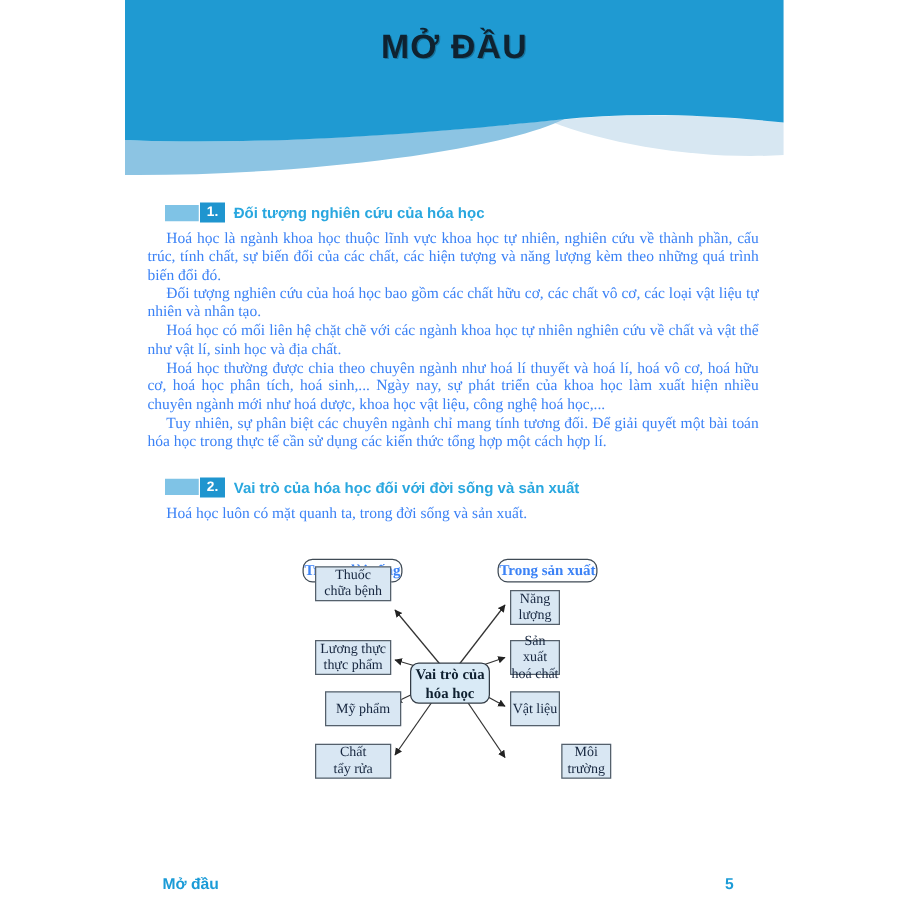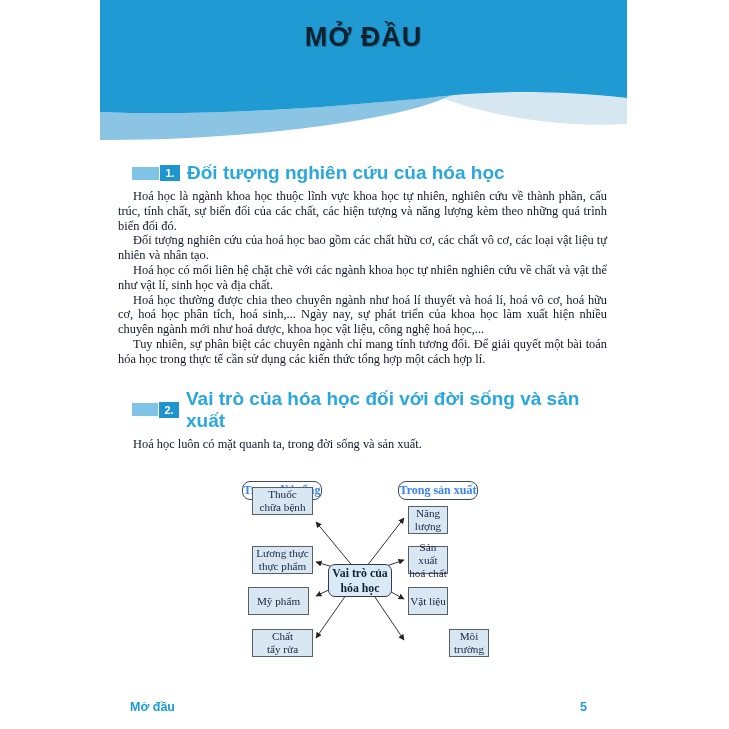--- a/index.html
+++ b/index.html
@@ -29,24 +29,24 @@
     display:inline-block; width:27px; height:13px; background:#7fc3e6;
   }
   .badge-dark {
     display:inline-flex; align-items:center; justify-content:center;
     min-width:20px; height:16px; background:#1f95cf; color:#ffffff;
     font-family:"Liberation Sans", sans-serif; font-weight:bold;
     font-size:11px; margin:0 7px 0 1px; padding:0 2px;
   }
   .heading-text {
     font-family:"Liberation Sans", sans-serif; font-weight:bold;
-    font-size:19px; color:#29a7df;
+    font-size:12px; color:#29a7df;
   }
   .content p {
-    font-size:12.4px; line-height:14.8px; color:#0f172a;
+    font-size:12.4px; line-height:14.8px; color:#3b82f6;
     text-align:justify; text-indent:15px;
   }
   
   .diagram {
     position:relative; width:527px; height:200px; margin:30px 0 0 -18px;
   }
   .diagram svg.arrows { position:absolute; left:0; top:0; }
   .dg-header {
     position:absolute; width:80px; height:19px;
     display:flex; align-items:center; justify-content:center;
@@ -132,21 +132,21 @@
           </g>
         </svg>
 
         <div class="dg-header" style="left:142px; top:0;">Trong đời sống</div>
         <div class="dg-header" style="left:298px; top:0;">Trong sản xuất</div>
 
         <div class="dg-box" style="left:152px; top:6px;text-align:center;">Thuốc
 chữa bệnh</div>
         <div class="dg-box" style="left:152px; top:65px;">Lương thực
 thực phẩm</div>
-        <div class="dg-box" style="left:148px; top:106px;">Mỹ phẩm</div>
+        <div class="dg-box" style="left:160px; top:106px;">Mỹ phẩm</div>
         <div class="dg-box" style="left:152px; top:148px;">Chất
 tẩy rửa</div>
 
         <div class="dg-box right" style="left:308px; top:25px;">Năng lượng</div>
         <div class="dg-box right" style="left:308px; top:65px;">Sản xuất
 hoá chất</div>
         <div class="dg-box right" style="left:308px; top:106px;">Vật liệu</div>
         <div class="dg-box right" style="left:308px; top:148px;margin-left:41px;">Môi trường</div>
 
         <div class="dg-center">Vai trò của

